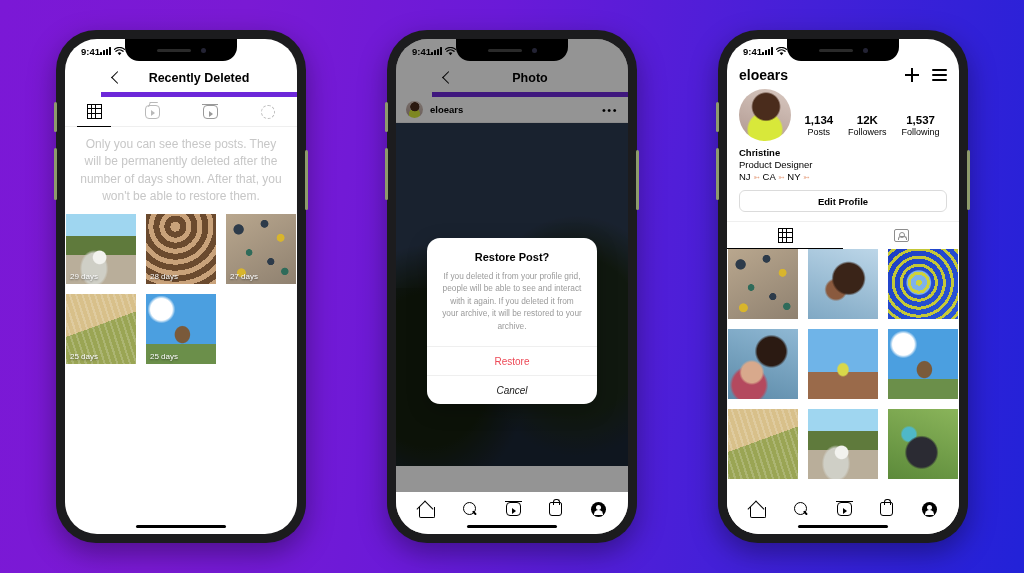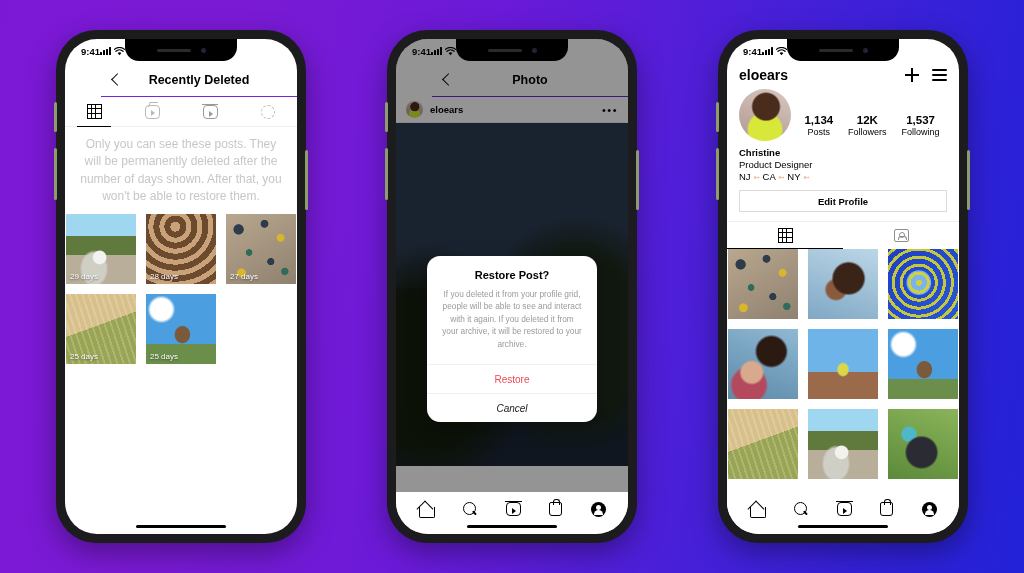--- a/index.html
+++ b/index.html
@@ -82,21 +82,21 @@
   .bars i:nth-child(1){height:3px}.bars i:nth-child(2){height:5px}
   .bars i:nth-child(3){height:6.5px}.bars i:nth-child(4){height:8px}
   .batt { width: 15px; height: 7.5px; border: 1px solid #000; border-radius: 2px; position: relative; }
   .batt::after { content:""; position:absolute; left:1px; top:1px; bottom:1px; right:1px; background:#000; border-radius:1px; }
   .batt-tip { width: 1.5px; height: 3px; background: #000; border-radius: 0 1px 1px 0; }
 
   
   .navbar {
     height: 34px; display: flex; align-items: center;
     padding: 0 12px; position: relative;
-    border-bottom: 1px solid #6d28d9;
+    border-bottom: 5px solid #6d28d9;
     margin-left: 36px;
   }
   .navbar .title {
     position: absolute; left: 0; right: 0; text-align: center;
     font-size: 12.5px; font-weight: bold; color: #000;
   }
   .back-chevron {
     width: 9px; height: 9px;
     border-left: 1.8px solid #000; border-bottom: 1.8px solid #000;
     transform: rotate(45deg);
@@ -238,21 +238,20 @@
   .post-head .dots { margin-left: auto; letter-spacing: 1.5px; font-size: 11px; color: #000; line-height: 0; }
   .post-photo { height: 343px; }
 
   .alert {
     position: absolute; z-index: 40;
     left: 50%; top: 199px; transform: translateX(-50%);
     width: 170px;
     background: #fff; border-radius: 13px;
     overflow: hidden;
     box-shadow: 0 6px 20px rgba(0,0,0,.25);
-    margin-top: 18px;
   }
   .alert .body { padding: 13px 15px 14px; text-align: center; }
   .alert .atitle { font-size: 11px; font-weight: bold; color: #000; margin-bottom: 7px; }
   .alert .atext { font-size: 8.3px; color: #9a9a9a; line-height: 1.5; }
   .alert .abtn {
     height: 29px; display: flex; align-items: center; justify-content: center;
     font-size: 10px; border-top: 1px solid #efefef;
   }
   .alert .abtn.destructive { color: #ed4956; }
   .alert .abtn.neutral { color: #1a1a1a; font-style: italic; }
@@ -278,21 +277,21 @@
   .stat .l { font-size: 9px; color: #000; margin-top: 1px; }
 
   .bio { padding: 6px 12px 0; }
   .bio .name { font-size: 9.5px; font-weight: bold; color: #000; }
   .bio .role { font-size: 9.5px; color: #000; margin-top: 1px; }
   .bio .loc { font-size: 9.5px; color: #000; margin-top: 1px; }
   .bio .loc .arrow { color: #e8a98c; font-size: 8px; }
 
   .edit-btn {
     margin: 8px 12px 0; height: 22px;
-    border: 1px solid #dbdbdb; border-radius: 0;
+    border: 1px solid #dbdbdb; border-radius: 6px;
     display: flex; align-items: center; justify-content: center;
     font-size: 9.5px; font-weight: bold; color: #000;
   }
   .prof-tabs { display: flex; margin-top: 9px; border-top: 1px solid #efefef; }
   .prof-tabs .ptab {
     flex: 1; height: 27px; display: flex; align-items: center; justify-content: center;
     position: relative;
   }
   .prof-tabs .ptab.active::after {
     content:""; position:absolute; bottom: 0; left: 0; right: 0; height: 1.5px; background: #000;

